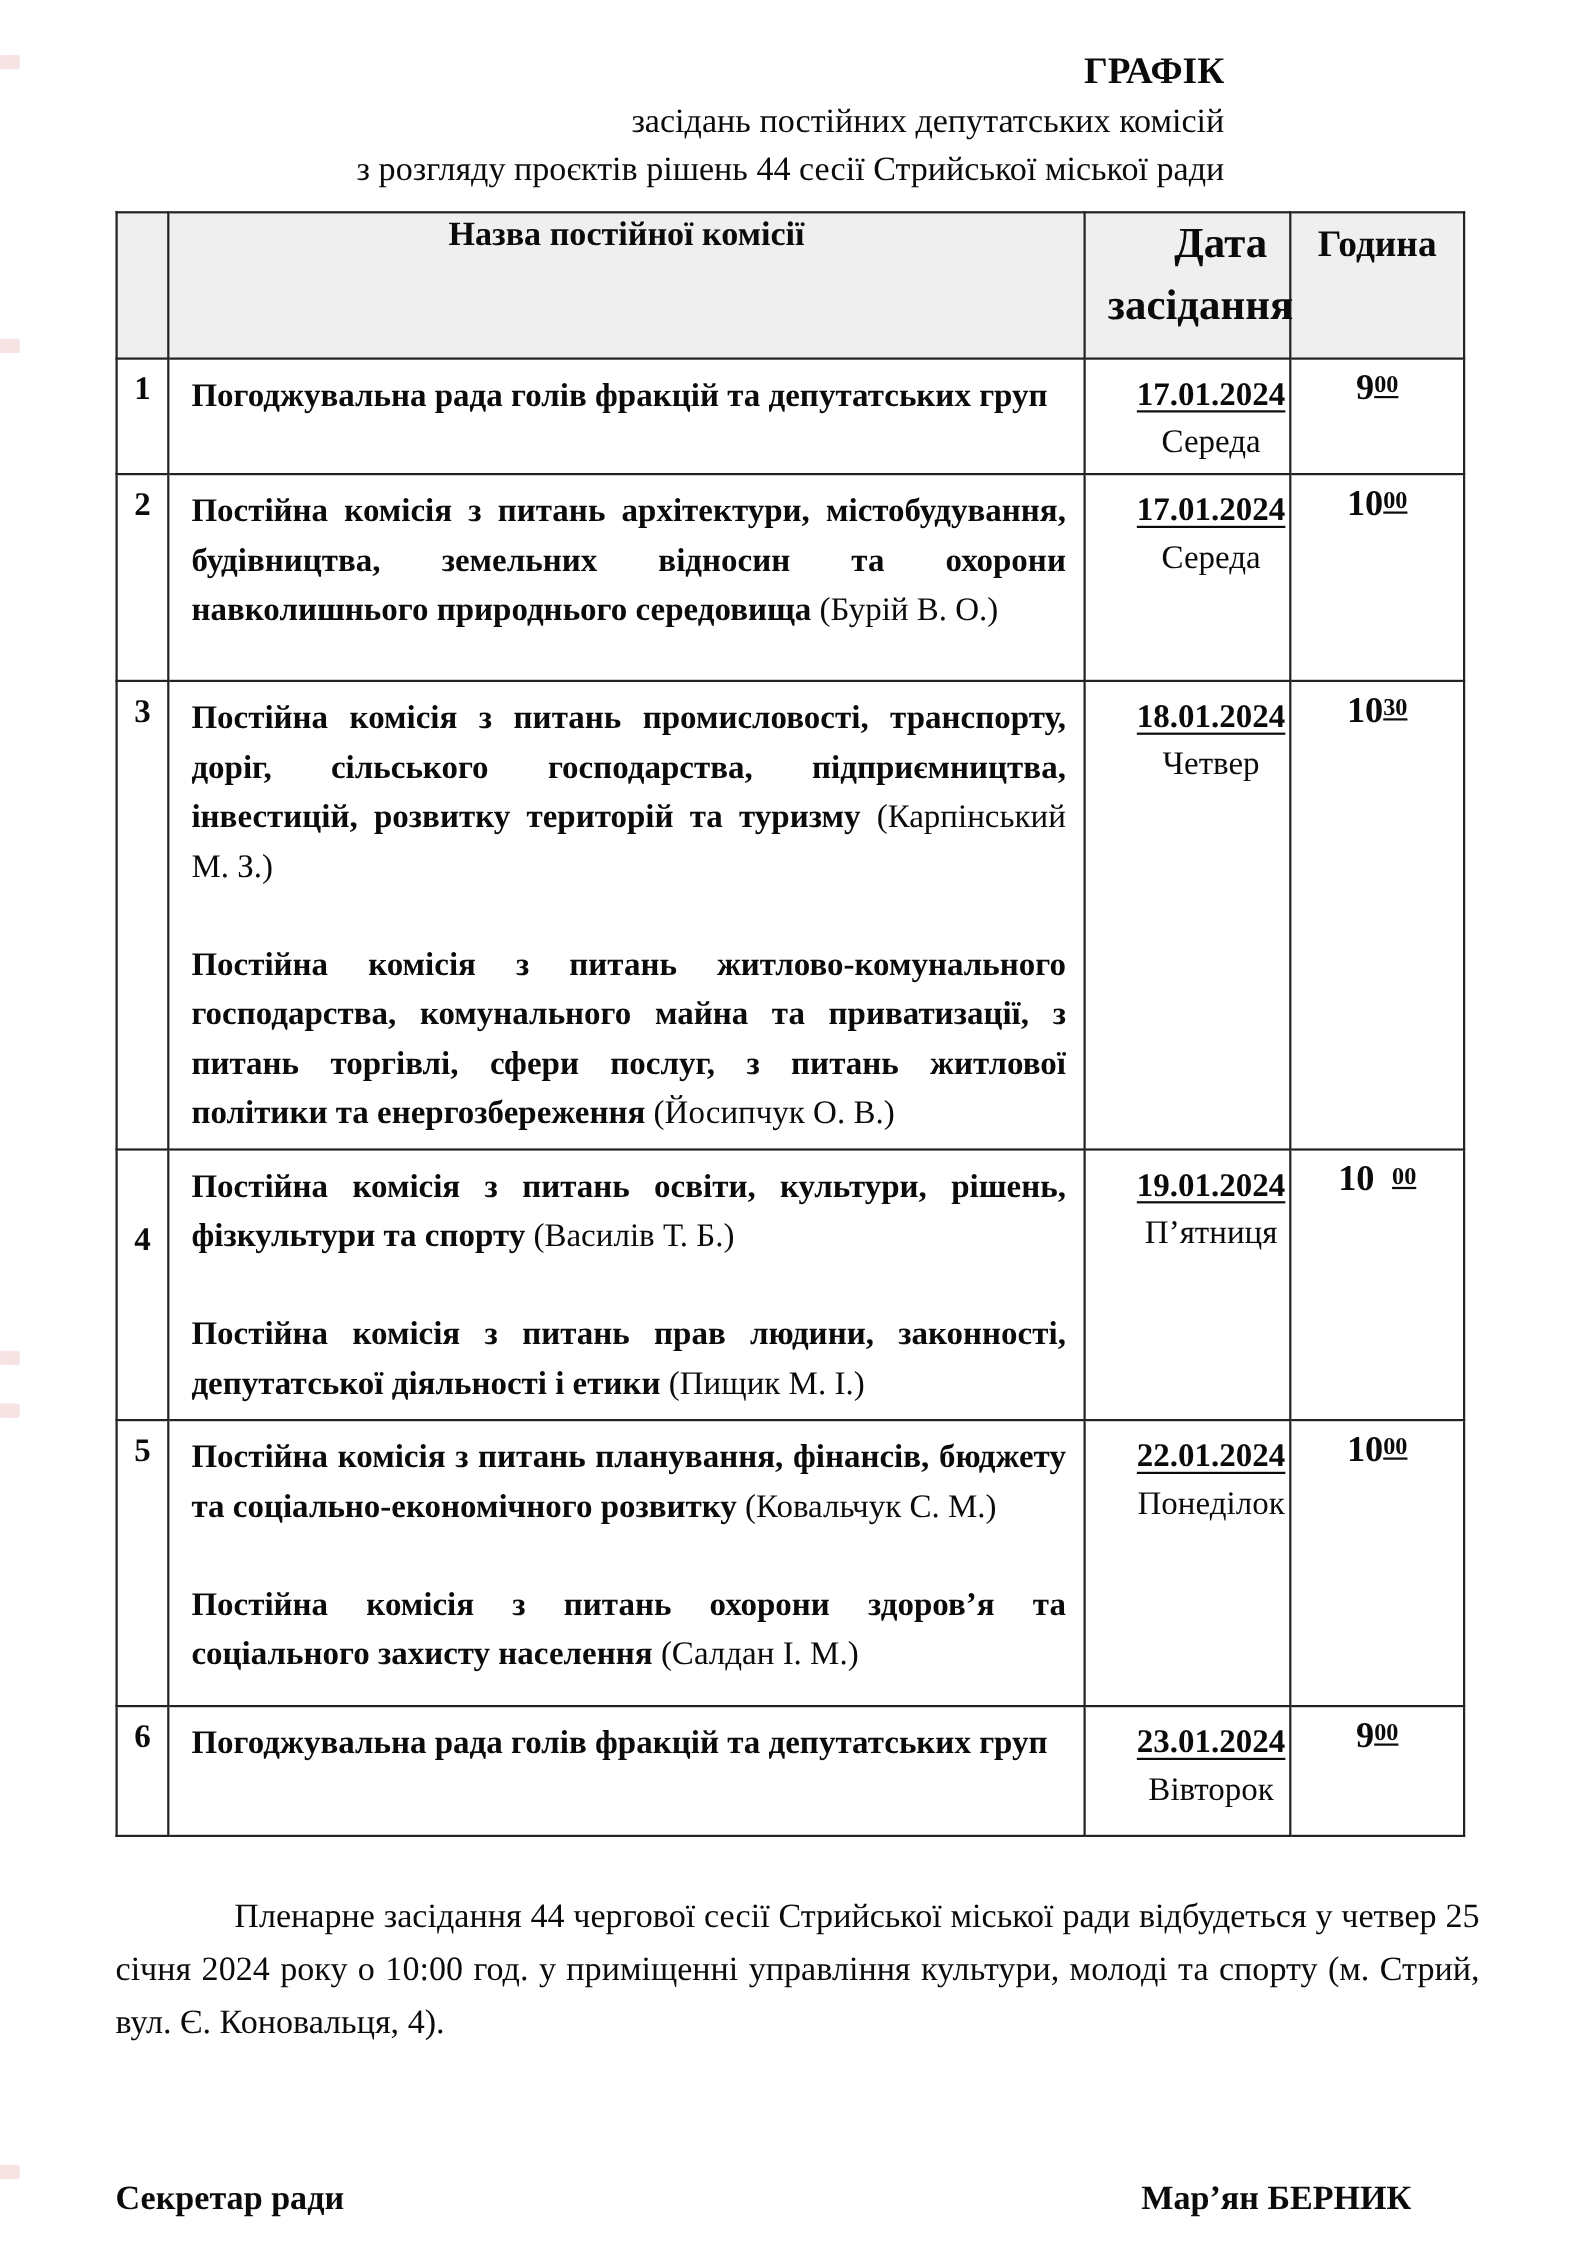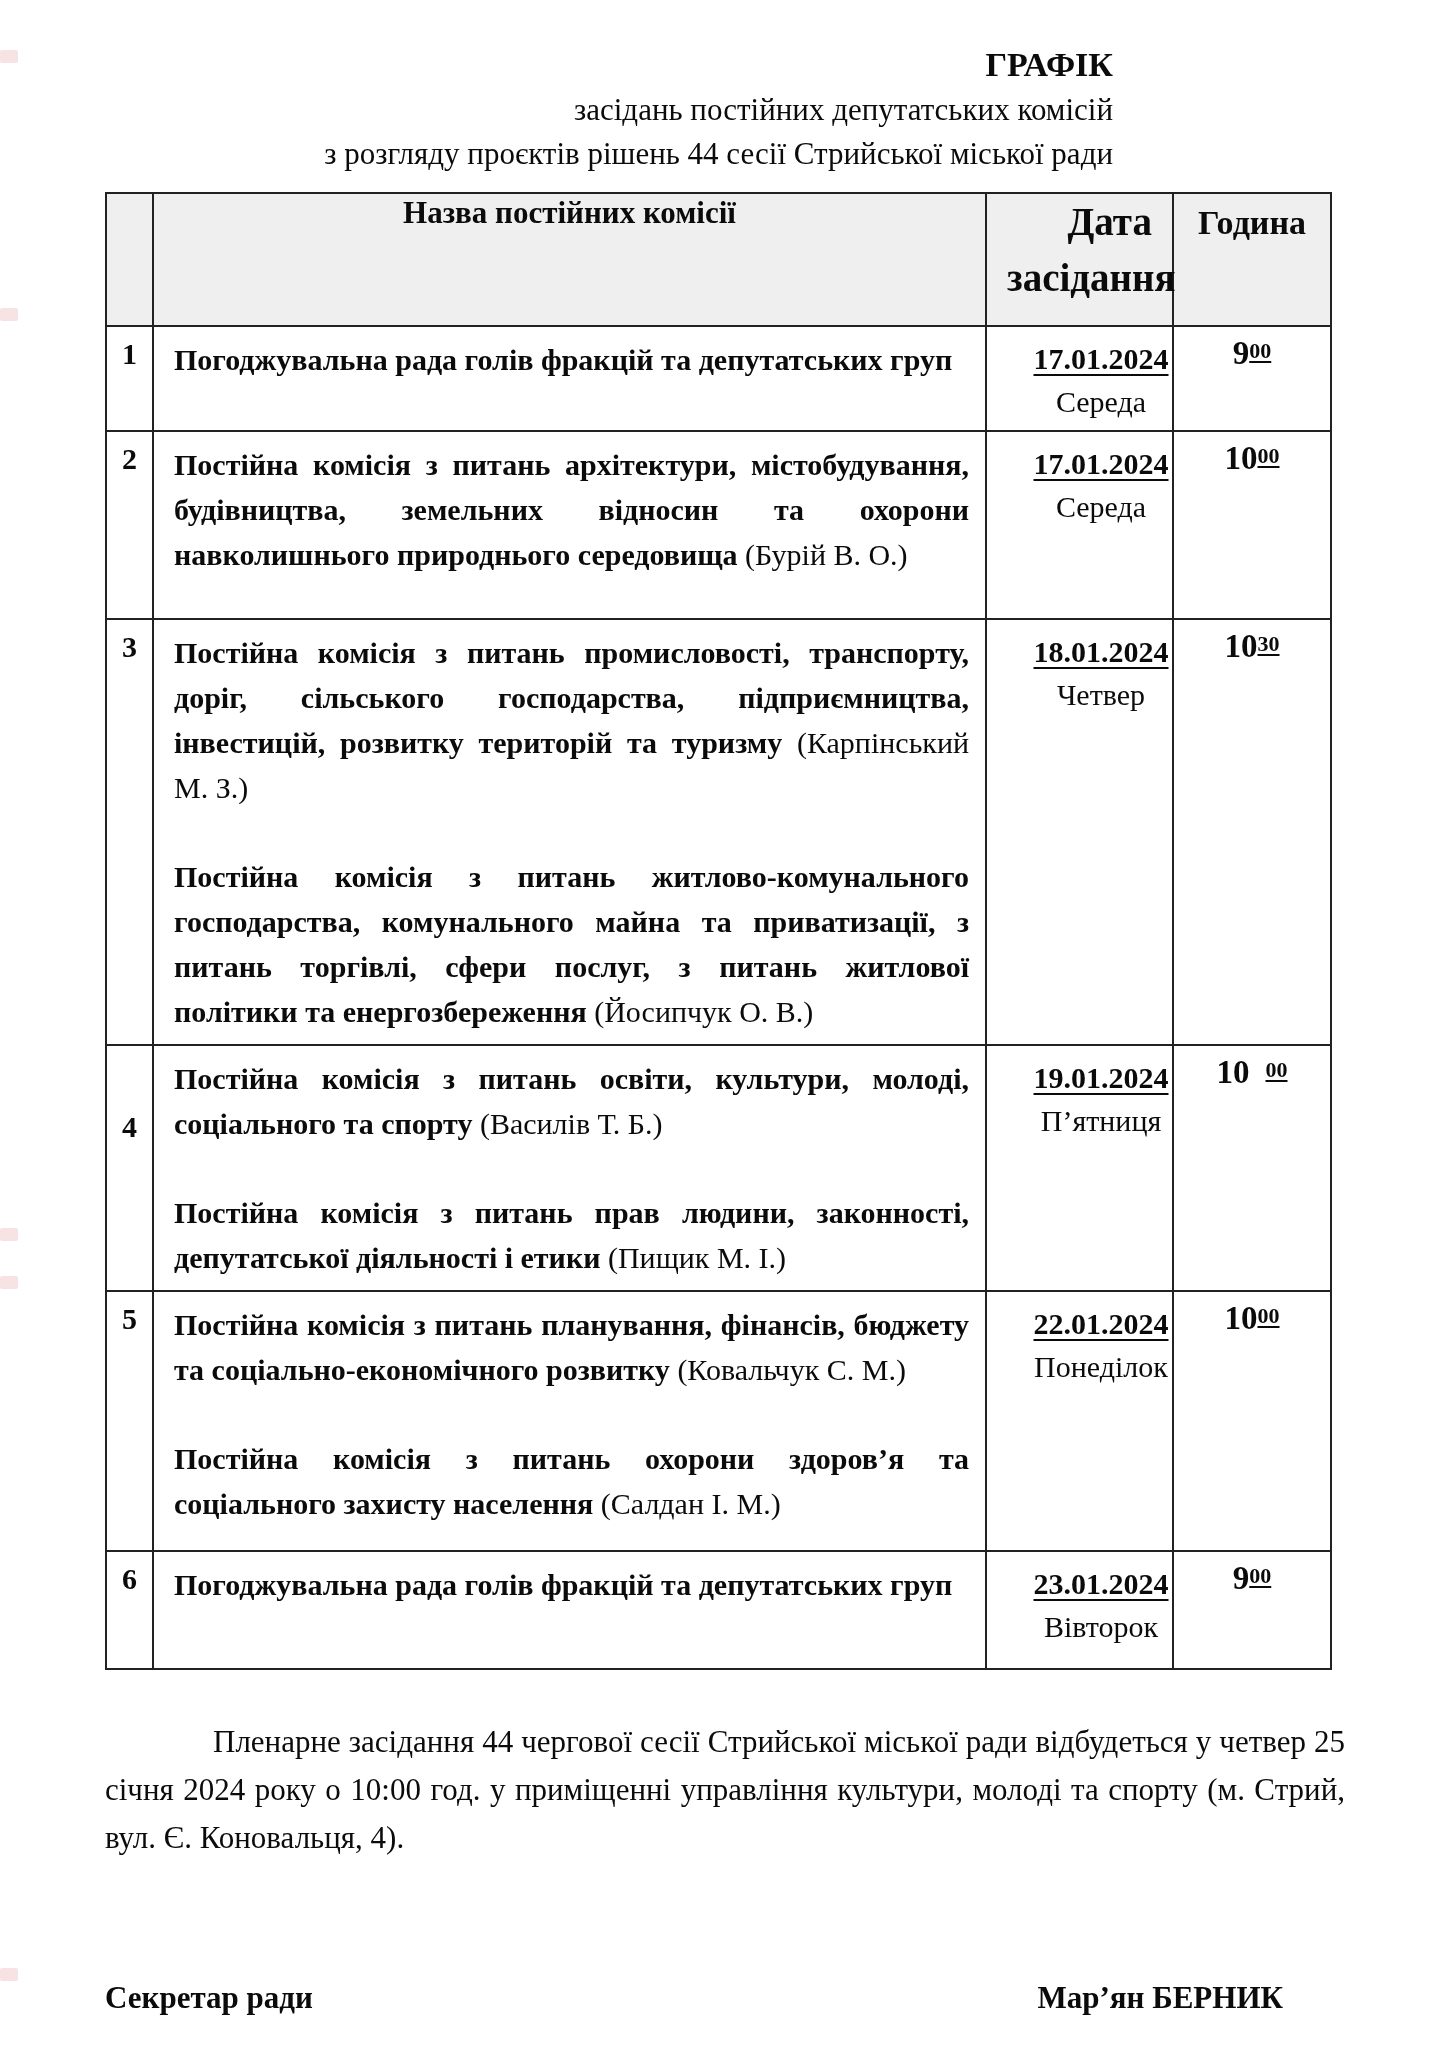--- a/index.html
+++ b/index.html
@@ -78,21 +78,21 @@
   <table class="sched">
     <colgroup>
         <col class="c1">
         <col class="c2">
         <col class="c3">
         <col class="c4">
       </colgroup>
     <thead>
       <tr>
         <th class="h-num"></th>
-        <th class="h-name">Назва постійних комісії</th>
+        <th class="h-name">Назва постійної комісії</th>
         <th class="h-date">Дата засідання</th>
         <th class="h-hour">Година</th>
       </tr>
     </thead>
     <tbody>
 
       <tr class="row-1">
         <td class="num">1</td>
         <td class="name">
           <p><b>Погоджувальна рада голів фракцій та депутатських груп</b></p>
@@ -131,21 +131,21 @@
           <div class="wd">Четвер</div>
         </td>
         <td class="hour">
           <span class="h">10</span><sup>30</sup>
         </td>
       </tr>
 
       <tr class="row-4">
         <td class="num">4</td>
         <td class="name">
-          <p><b>Постійна комісія з питань освіти, культури, молоді, соціального та спорту</b> <span class="chair">(Василів Т. Б.)</span></p>
+          <p><b>Постійна комісія з питань освіти, культури, рішень, фізкультури та спорту</b> <span class="chair">(Василів Т. Б.)</span></p>
           <p><b>Постійна комісія з питань прав людини, законності, депутатської діяльності і етики</b> <span class="chair">(Пищик М. І.)</span></p>
         </td>
         <td class="date">
           <div class="d">19.01.2024</div>
           <div class="wd">П’ятниця</div>
         </td>
         <td class="hour">
           <span class="h">10</span><sup>00</sup>
         </td>
       </tr>

